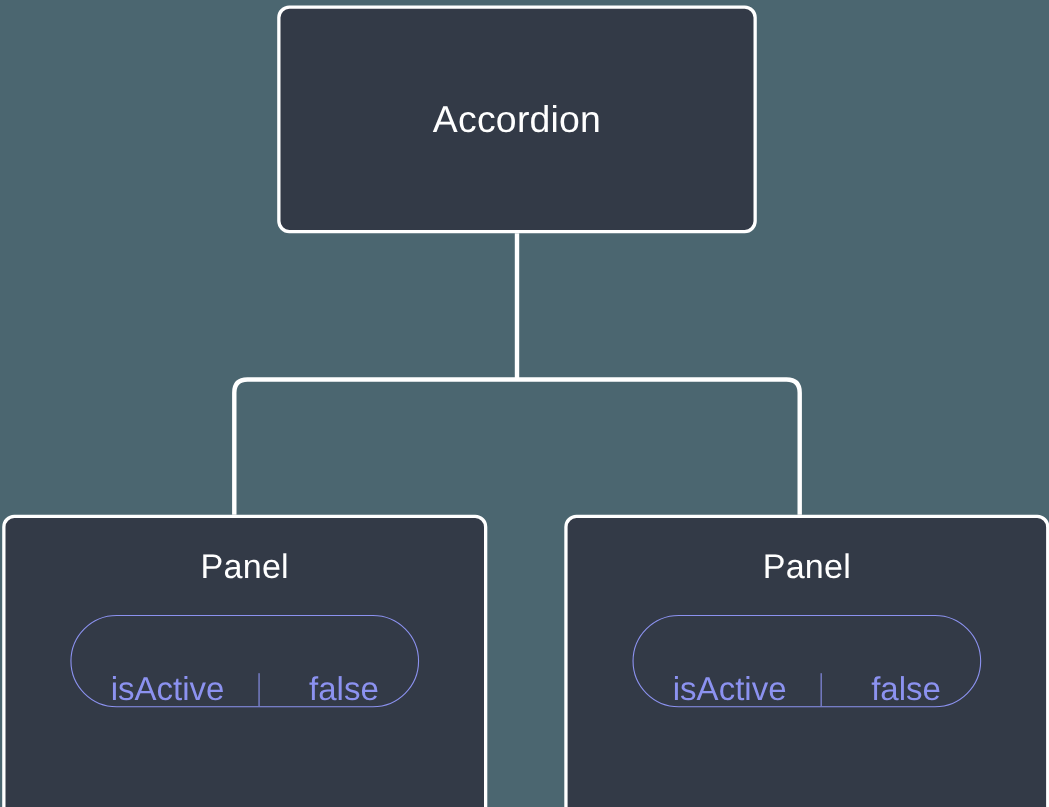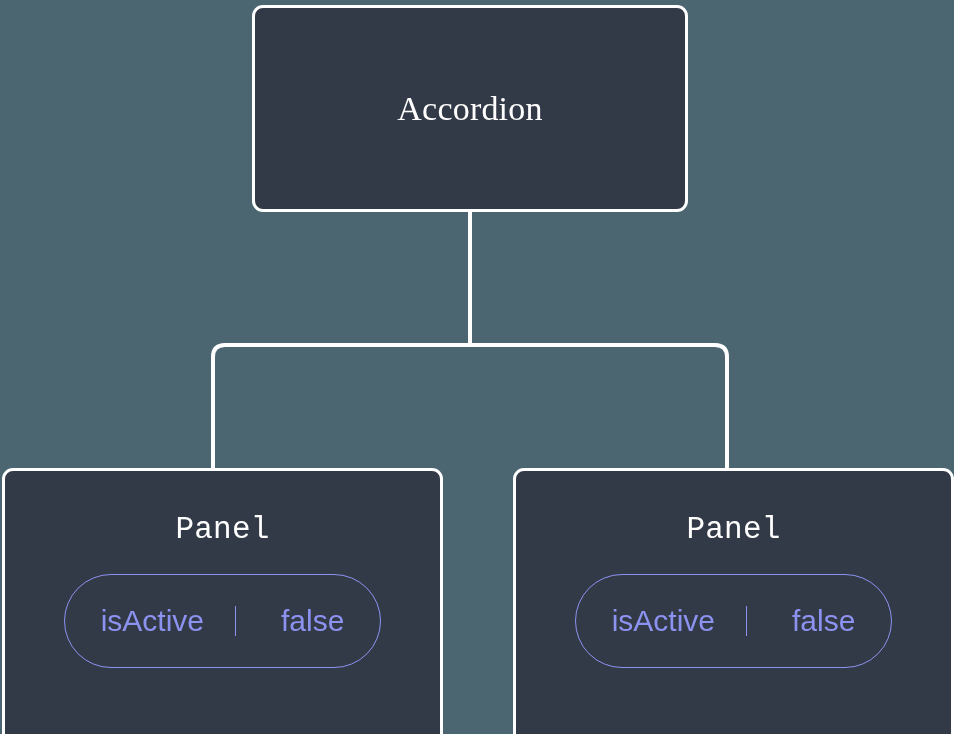--- a/index.html
+++ b/index.html
@@ -44,61 +44,59 @@
     align-items: center;
   }
 
   
   #node-accordion {
     left: 252px;
     top: 5px;
     width: 436px;
     height: 207px;
     justify-content: center;
-    font-family: Liberation Serif, serif;
   }
   #node-accordion .node-title {
     font-size: 34px;
     line-height: 1;
   }
 
   
   .node-panel {
     top: 468px;
     width: 441px;
     height: 290px;
     justify-content: flex-start;
   }
   #node-panel-left  { left: 2px; }
   #node-panel-right { left: 513px; }
 
   .node-panel .node-title {
     font-size: 31px;
     line-height: 1;
-    margin-top: 43px;
-    font-family: Liberation Mono, monospace;
+    margin-top: 28px;
   }
 
   .node-title {
     color: #ffffff;
     font-weight: 400;
     letter-spacing: 0.2px;
     white-space: nowrap;
     user-select: none;
   }
 
   
   .prop-pill {
     box-sizing: border-box;
     margin-top: 29px;
-    height: 94px;
+    height: 84px;
     border: 1.6px solid #8c92f0;
     border-radius: 49px;
     display: flex;
-    align-items: center;
+    align-items: flex-end;
     overflow: hidden;
   }
   .prop-key,
   .prop-val {
     display: flex;
     align-items: center;
     justify-content: center;
     color: #8c92f0;
     font-size: 30px;
     line-height: 1;

